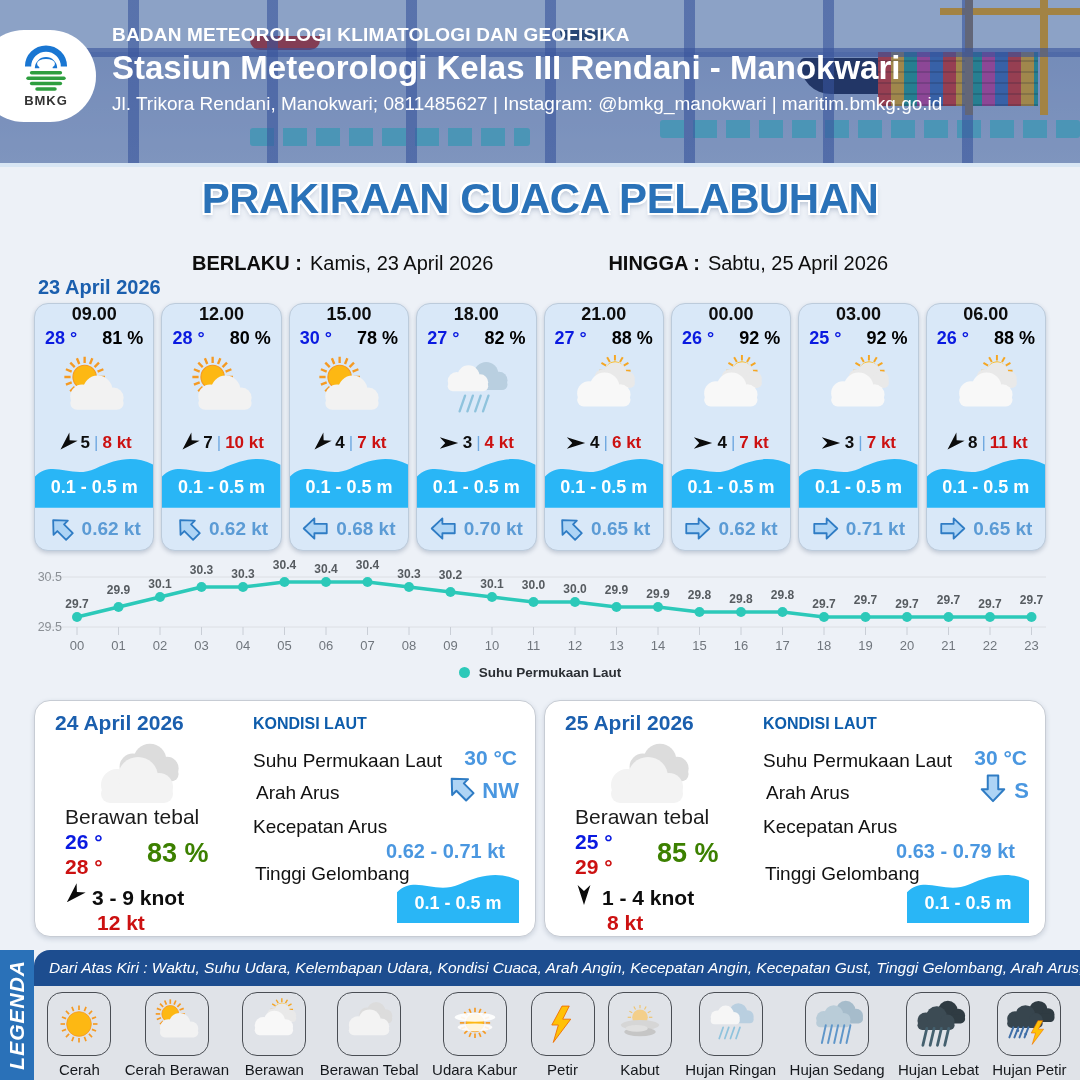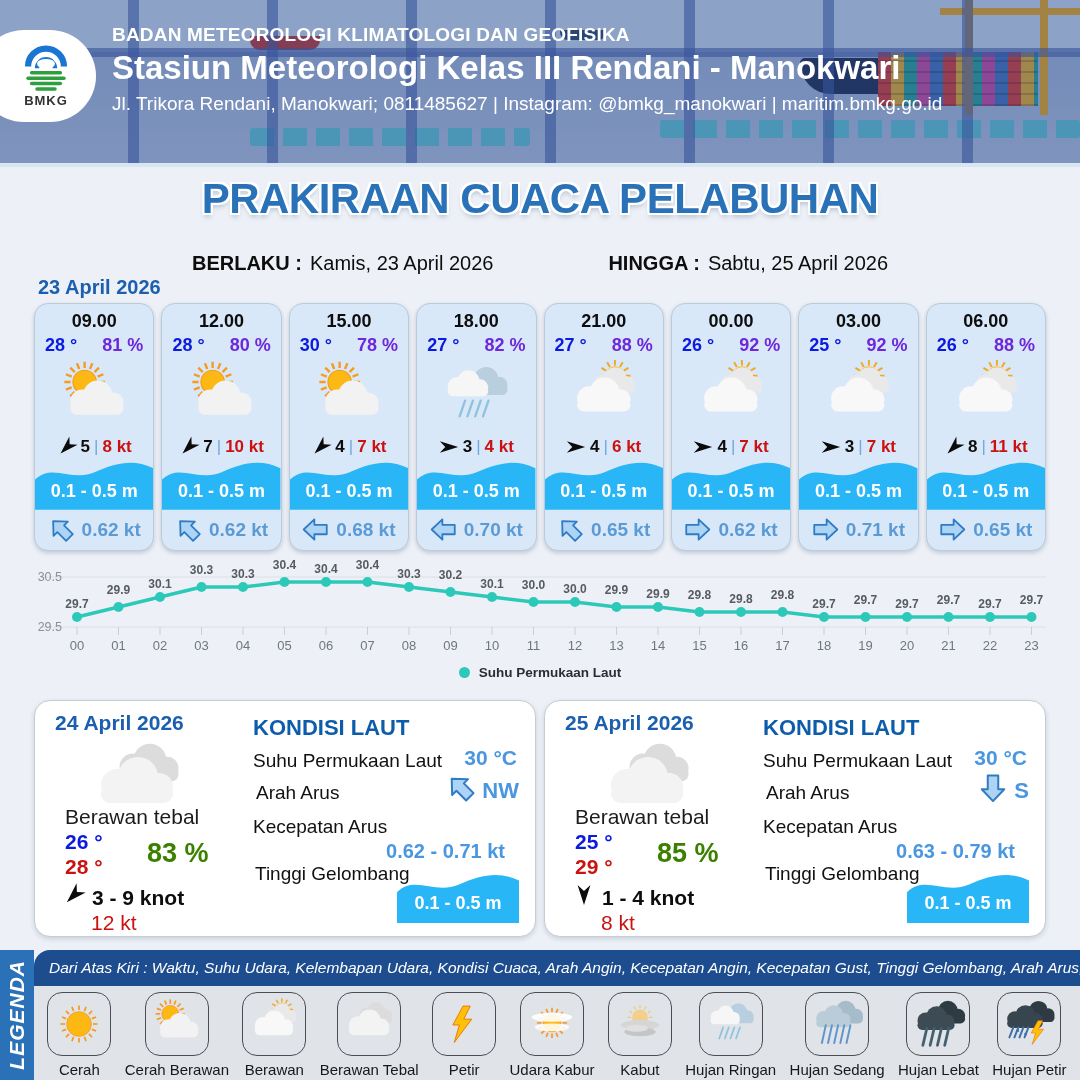--- a/index.html
+++ b/index.html
@@ -46,23 +46,23 @@
      font-size:30px; font-weight:bold; color:#3f9be0;
      text-shadow:-1px -1px 0 #fff,1px -1px 0 #fff,-1px 1px 0 #fff,1px 1px 0 #fff; }
   .validity { position:absolute; top:252px; left:0; width:1080px; display:flex; justify-content:center; gap:115px; font-size:20px; color:#0d0d0d; }
   .validity b { font-weight:bold; margin-right:8px; }
 
   
   .forecast-date { position:absolute; top:276px; left:38px; font-size:20px; font-weight:bold; color:#1b5fae; }
   .cards-row { position:absolute; top:303px; left:34px; width:1012px; display:flex; gap:7px; }
   .fcard { flex:1; height:248px; background:#d9e8f8; border:1px solid #bccbdb; border-radius:14px;
      box-shadow:0 2px 4px rgba(60,80,110,.25); display:flex; flex-direction:column; overflow:hidden; }
-  .fc-time { text-align:center; margin-top:7px; font-size:18px; font-weight:bold; color:#0d0d0d; }
+  .fc-time { text-align:center; font-size:18px; font-weight:bold; color:#0d0d0d; }
   .fc-temps { display:flex; justify-content:space-between; padding:3px 10px 0; font-size:18px; font-weight:bold; }
-  .fc-temp { color:#0a1ae0; } .fc-hum { color:#6d28d9; }
+  .fc-temp { color:#0a1ae0; } .fc-hum { color:#000000; }
   .fc-icon { height:86px; display:flex; align-items:center; justify-content:center; }
   .fc-wind { display:flex; align-items:center; justify-content:center; gap:4px; font-size:17px; font-weight:bold; color:#0d0d0d; }
   .fc-sep { color:#6fa8e0; font-weight:normal; }
   .fc-gust { color:#cc1111; }
   .fc-dart { display:inline-flex; }
   .fc-wave { position:relative; margin-top:auto; height:56px; }
   .fc-wave svg { position:absolute; inset:0; width:100%; height:100%; }
   .fc-wave-text { position:absolute; top:24px; left:0; width:100%; text-align:center; font-size:18px; font-weight:bold; color:#fff; }
   .fc-current { height:43px; display:flex; align-items:center; justify-content:center; gap:7px; }
   .fc-cur-arrow { display:inline-flex; }
@@ -79,22 +79,22 @@
   .dcard { position:relative; flex:1; height:237px; background:#fff; border:1.5px solid #c7ccd4; border-radius:16px;
      box-shadow:0 2px 5px rgba(60,80,110,.2); }
   .dcard .abs { position:absolute; }
   .d-date { left:20px; top:10px; font-size:21px; font-weight:bold; color:#1b5fae; }
   .d-icon { left:52px; top:32px; }
   .d-cond { left:30px; top:104px; font-size:21px; color:#1c1c1c; }
   .d-tmin { left:30px; top:129px; font-size:21px; font-weight:bold; color:#0a1ae0; }
   .d-tmax { left:30px; top:154px; font-size:21px; font-weight:bold; color:#cc1111; }
   .d-hum { left:112px; top:137px; font-size:27px; font-weight:bold; color:#3c8000; }
   .d-wind { left:28px; top:183px; display:flex; align-items:center; gap:7px; font-size:21px; font-weight:bold; color:#0d0d0d; }
-  .d-gust { left:56px; top:210px; font-size:21px; font-weight:normal; color:#cc1111; }
-  .d-sea-title { left:218px; top:14px; font-size:22px; font-weight:bold; color:#0d5cab; }
+  .d-gust { left:62px; top:210px; font-size:21px; font-weight:bold; color:#cc1111; }
+  .d-sea-title { left:218px; top:14px; font-size:16px; font-weight:bold; color:#0d5cab; }
   .d-lab1 { left:218px; top:49px; font-size:19px; color:#111; }
   .d-val1 { right:18px; top:45px; font-size:21px; font-weight:bold; color:#4a97e0; }
   .d-lab2 { left:221px; top:81px; font-size:19px; color:#111; }
   .d-val2 { right:16px; top:72px; display:flex; align-items:center; gap:6px; font-size:22px; font-weight:bold; color:#4a97e0; }
   .d-lab3 { left:218px; top:115px; font-size:19px; color:#111; }
   .d-val3 { right:30px; top:139px; font-size:20px; font-weight:bold; color:#4a97e0; }
   .d-lab4 { left:220px; top:162px; font-size:19px; color:#111; }
   .d-wave { right:16px; top:168px; width:122px; height:54px; }
   .d-wave svg { position:absolute; inset:0; width:100%; height:100%; }
   .d-wave span { position:absolute; top:24px; left:0; width:100%; text-align:center; font-size:18px; font-weight:bold; color:#fff; }
@@ -940,30 +940,20 @@
  <circle cx="66" cy="26" r="14" fill="#f3f3f3"></circle>
                 <rect x="8" y="24" width="72" height="18" rx="9" fill="#f3f3f3"></rect>
               </g>
             </svg>
           </div>
    <div class="lg-label">Berawan Tebal</div>
         </div>
         <div class="lg-item">
           <div class="lg-box">
             <svg width="56" height="56" viewBox="0 0 100 100">
-              <g transform="translate(30 18) scale(1.3)">
-                <polygon points="14,0 0,26 9,26 2,50 26,18 15,18 24,0" fill="#ffc107" stroke="#ef6c00" stroke-width="1.2"></polygon>
-              </g>
-            </svg>
-          </div>
-   <div class="lg-label">Petir</div>
-        </div>
-        <div class="lg-item">
-          <div class="lg-box">
-            <svg width="56" height="56" viewBox="0 0 100 100">
               <line x1="69.0" y1="48.0" x2="77.0" y2="48.0" stroke="#f59a23" stroke-width="3"></line>
               <line x1="67.6" y1="55.3" x2="74.9" y2="58.3" stroke="#f59a23" stroke-width="3"></line>
               <line x1="63.4" y1="61.4" x2="69.1" y2="67.1" stroke="#f59a23" stroke-width="3"></line>
               <line x1="57.3" y1="65.6" x2="60.3" y2="72.9" stroke="#f59a23" stroke-width="3"></line>
               <line x1="50.0" y1="67.0" x2="50.0" y2="75.0" stroke="#f59a23" stroke-width="3"></line>
               <line x1="42.7" y1="65.6" x2="39.7" y2="72.9" stroke="#f59a23" stroke-width="3"></line>
               <line x1="36.6" y1="61.4" x2="30.9" y2="67.1" stroke="#f59a23" stroke-width="3"></line>
               <line x1="32.4" y1="55.3" x2="25.1" y2="58.3" stroke="#f59a23" stroke-width="3"></line>
               <line x1="31.0" y1="48.0" x2="23.0" y2="48.0" stroke="#f59a23" stroke-width="3"></line>
               <line x1="32.4" y1="40.7" x2="25.1" y2="37.7" stroke="#f59a23" stroke-width="3"></line>
@@ -976,20 +966,30 @@
               <circle cx="50" cy="48" r="16" fill="#fdb813" stroke="#f59a23" stroke-width="1.5"></circle>
               <ellipse cx="50" cy="38" rx="36" ry="8" fill="#fff" opacity="0.9"></ellipse>
               <ellipse cx="50" cy="56" rx="31" ry="7" fill="#fff" opacity="0.85"></ellipse>
             </svg>
           </div>
    <div class="lg-label">Udara Kabur</div>
         </div>
         <div class="lg-item">
           <div class="lg-box">
             <svg width="56" height="56" viewBox="0 0 100 100">
+              <g transform="translate(30 18) scale(1.3)">
+                <polygon points="14,0 0,26 9,26 2,50 26,18 15,18 24,0" fill="#ffc107" stroke="#ef6c00" stroke-width="1.2"></polygon>
+              </g>
+            </svg>
+          </div>
+   <div class="lg-label">Petir</div>
+        </div>
+        <div class="lg-item">
+          <div class="lg-box">
+            <svg width="56" height="56" viewBox="0 0 100 100">
               <circle cx="50" cy="38" r="14" fill="#f3cf8b"></circle>
               <line x1="66.0" y1="38.0" x2="72.0" y2="38.0" stroke="#f0c36a" stroke-width="2"></line>
               <line x1="63.9" y1="46.0" x2="69.1" y2="49.0" stroke="#f0c36a" stroke-width="2"></line>
               <line x1="58.0" y1="51.9" x2="61.0" y2="57.1" stroke="#f0c36a" stroke-width="2"></line>
               <line x1="50.0" y1="54.0" x2="50.0" y2="60.0" stroke="#f0c36a" stroke-width="2"></line>
               <line x1="42.0" y1="51.9" x2="39.0" y2="57.1" stroke="#f0c36a" stroke-width="2"></line>
               <line x1="36.1" y1="46.0" x2="30.9" y2="49.0" stroke="#f0c36a" stroke-width="2"></line>
               <line x1="34.0" y1="38.0" x2="28.0" y2="38.0" stroke="#f0c36a" stroke-width="2"></line>
               <line x1="36.1" y1="30.0" x2="30.9" y2="27.0" stroke="#f0c36a" stroke-width="2"></line>
               <line x1="42.0" y1="24.1" x2="39.0" y2="18.9" stroke="#f0c36a" stroke-width="2"></line>

